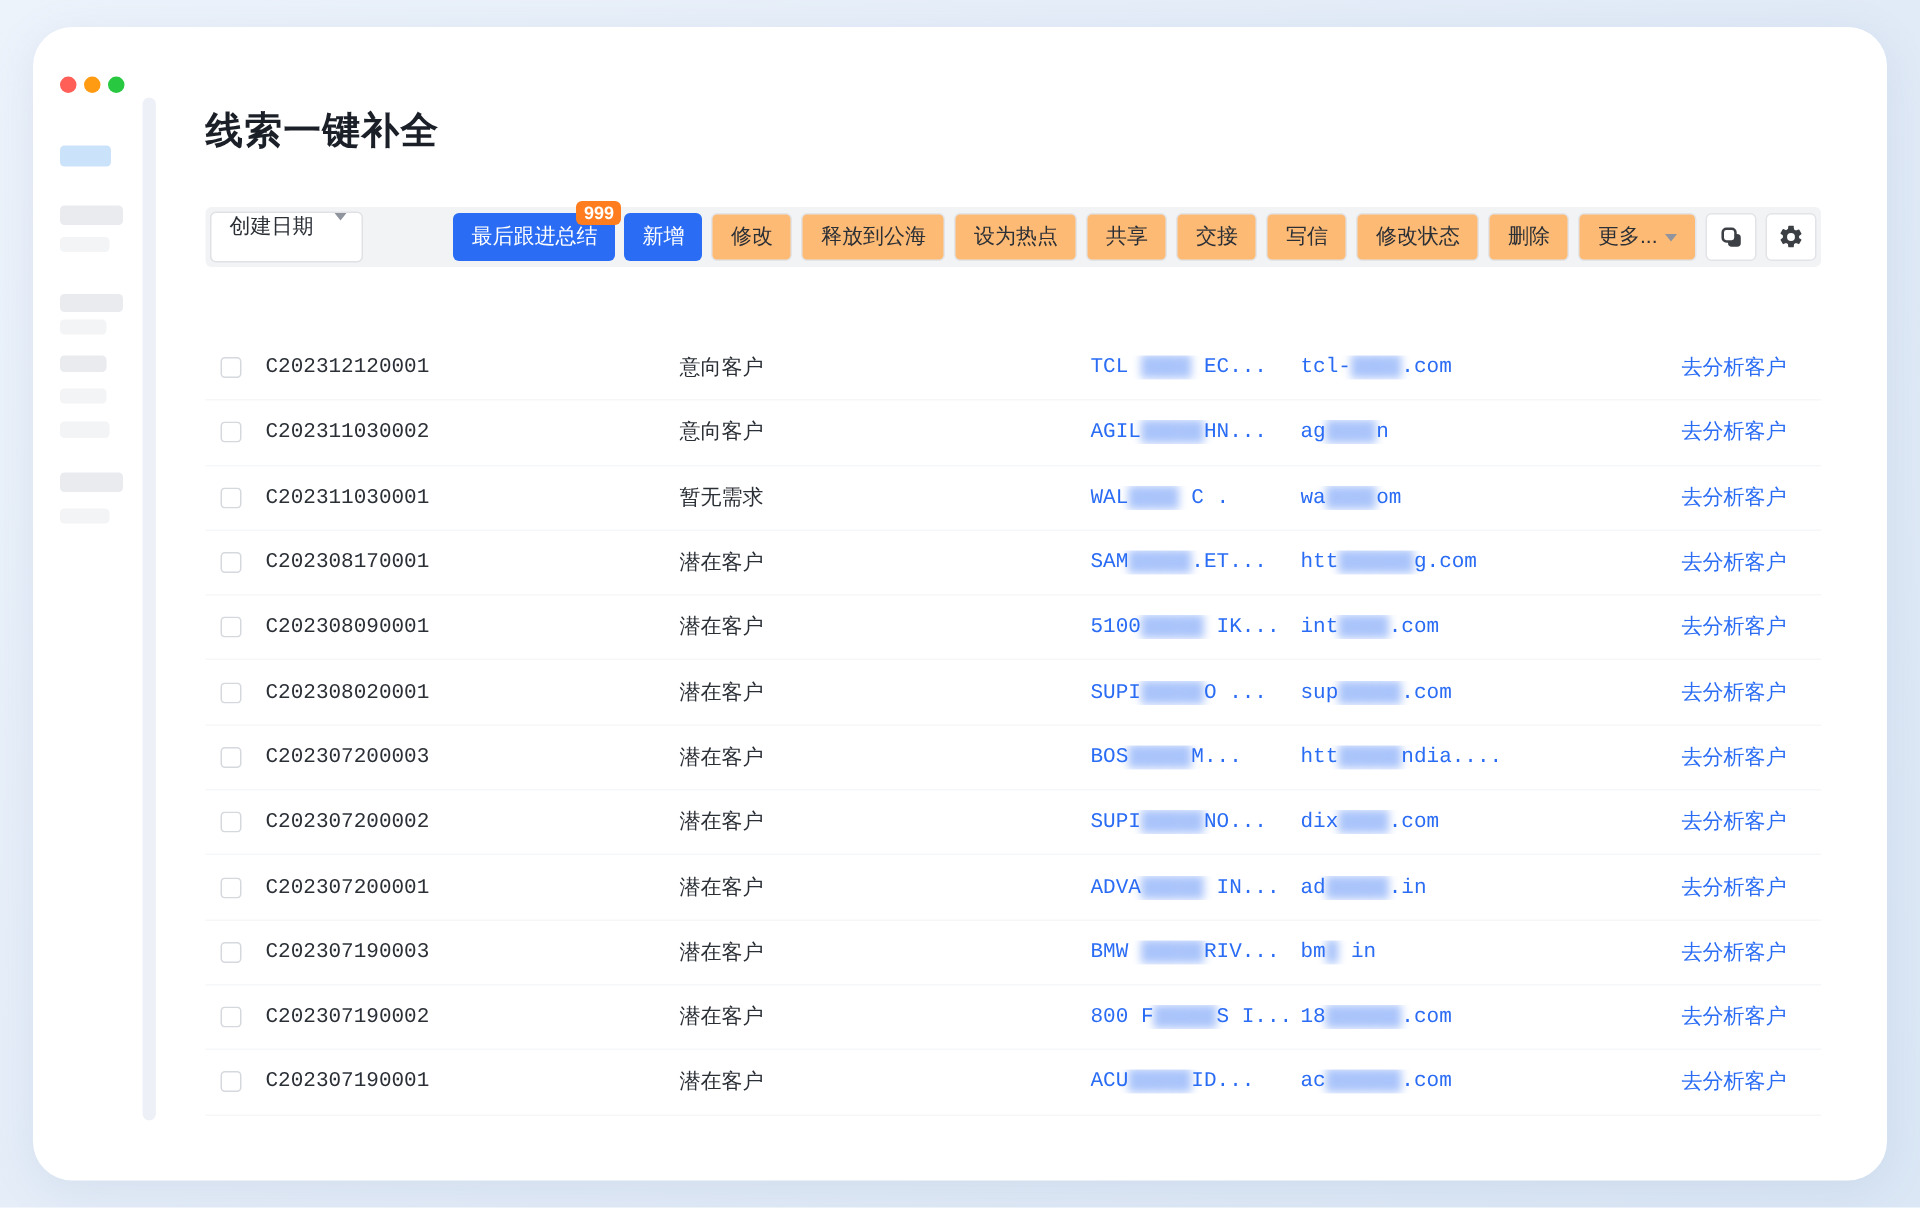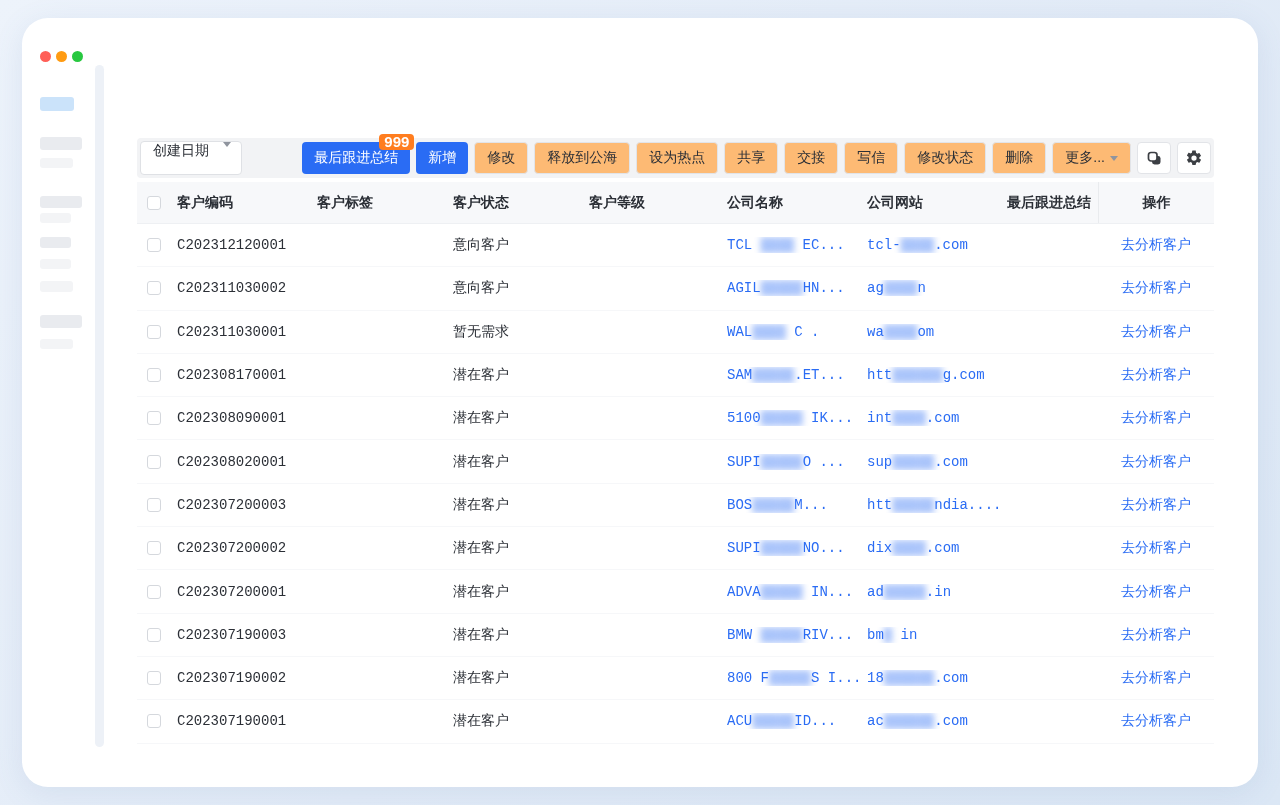--- a/index.html
+++ b/index.html
@@ -40,21 +40,21 @@
   .btn-group { margin-left:auto; display:flex; align-items:center; gap:6px; }
   .btn {
     height:32px; padding:0 12px; border-radius:4px; font-size:14px;
     display:flex; align-items:center; gap:5px; cursor:pointer; white-space:nowrap;
   }
   .btn-blue { background:#2a6cf4; color:#fff; border:none; }
   .btn-plain { background:#fdba74; color:#2b2f36; border:1px solid #e2e4e8; }
   .btn-rel { position:relative; }
   .badge {
     position:absolute; top:-8px; right:-4px; background:#ff7d1f; color:#fff;
-    font-size:15px; font-weight:700; line-height:16px; padding:0 5px; border-radius:4px;
+    font-size:12px; font-weight:700; line-height:16px; padding:0 5px; border-radius:4px;
   }
   .icon-btn {
     width:34px; height:32px; background:#fff; border:1px solid #e2e4e8; border-radius:4px;
     display:flex; align-items:center; justify-content:center; cursor:pointer;
   }
   
   .thead {
     position:absolute; left:0; top:164px; width:1077px; height:42px;
     background:#f7f8fa; display:flex; align-items:center; font-size:14px; font-weight:700; color:#2b2f36;
     border-bottom:1px solid #eef0f3;
@@ -96,20 +96,21 @@
     <div class="skel sk-lite" style="left:18px;top:195px;width:31px;height:10px;"></div>
     <div class="skel sk-dark" style="left:18px;top:219px;width:31px;height:11px;"></div>
     <div class="skel sk-lite" style="left:18px;top:241px;width:31px;height:10px;"></div>
     <div class="skel sk-lite" style="left:18px;top:263px;width:33px;height:11px;"></div>
     <div class="skel sk-dark" style="left:18px;top:297px;width:42px;height:13px;"></div>
     <div class="skel sk-lite" style="left:18px;top:321px;width:33px;height:10px;"></div>
   </div>
   <div class="vstrip"></div>
 
   <div class="main">
+    <div class="page-title">线索一键补全</div>
 
     <div class="toolbar">
       <div class="filter-select">
         <span>创建日期</span>
         <span class="caret"></span>
       </div>
 
       <div class="btn-group">
         <div class="btn btn-blue btn-rel">
           <span>最后跟进总结</span>
@@ -153,33 +154,20 @@
           </svg>
         </div>
         <div class="icon-btn">
           <svg width="18" height="18" viewBox="0 0 24 24">
             <path fill="#3c3f44" d="M19.14,12.94a7.49,7.49,0,0,0,.05-.94,7.49,7.49,0,0,0-.05-.94l2.03-1.58a.5.5,0,0,0,.12-.64l-1.92-3.32a.5.5,0,0,0-.61-.22l-2.39,1a7.35,7.35,0,0,0-1.62-.94l-.36-2.54A.5.5,0,0,0,13.9,2H10.1a.5.5,0,0,0-.49.42L9.25,4.96a7.35,7.35,0,0,0-1.62.94l-2.39-1a.5.5,0,0,0-.61.22L2.71,8.44a.5.5,0,0,0,.12.64l2.03,1.58a7.49,7.49,0,0,0-.05.94,7.49,7.49,0,0,0,.05.94L2.83,14.12a.5.5,0,0,0-.12.64l1.92,3.32a.5.5,0,0,0,.61.22l2.39-1a7.35,7.35,0,0,0,1.62.94l.36,2.54a.5.5,0,0,0,.49.42h3.8a.5.5,0,0,0,.49-.42l.36-2.54a7.35,7.35,0,0,0,1.62-.94l2.39,1a.5.5,0,0,0,.61-.22l1.92-3.32a.5.5,0,0,0-.12-.64ZM12,15.5A3.5,3.5,0,1,1,15.5,12,3.5,3.5,0,0,1,12,15.5Z"></path>
           </svg>
         </div>
       </div>
     </div>
 
-    <div class="thead">
-      <div class="col c-check">
-          <span class="cb"></span>
-        </div>
-      <div class="col c-code">客户编码</div>
-      <div class="col c-tag">客户标签</div>
-      <div class="col c-status">客户状态</div>
-      <div class="col c-level">客户等级</div>
-      <div class="col c-company">公司名称</div>
-      <div class="col c-website">公司网站</div>
-      <div class="col c-summary">最后跟进总结</div>
-      <div class="col c-action">操作</div>
-    </div>
 
     <div class="tbody" id="tbody">
         <div class="trow">
           <div class="col c-check">
             <span class="cb"></span>
           </div>
           <div class="col c-code">C202312120001</div>
           <div class="col c-tag"></div>
           <div class="col c-status">意向客户</div>
           <div class="col c-level"></div>

